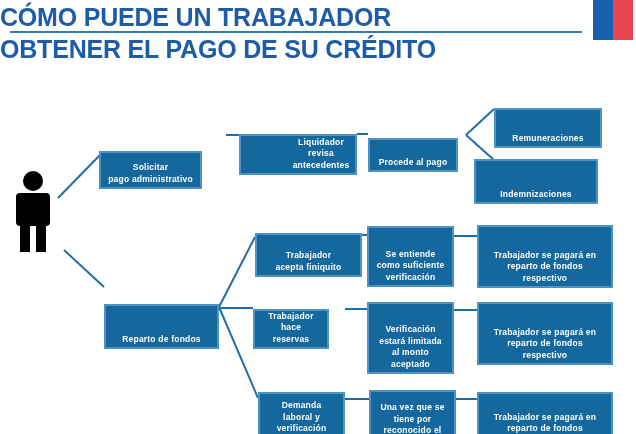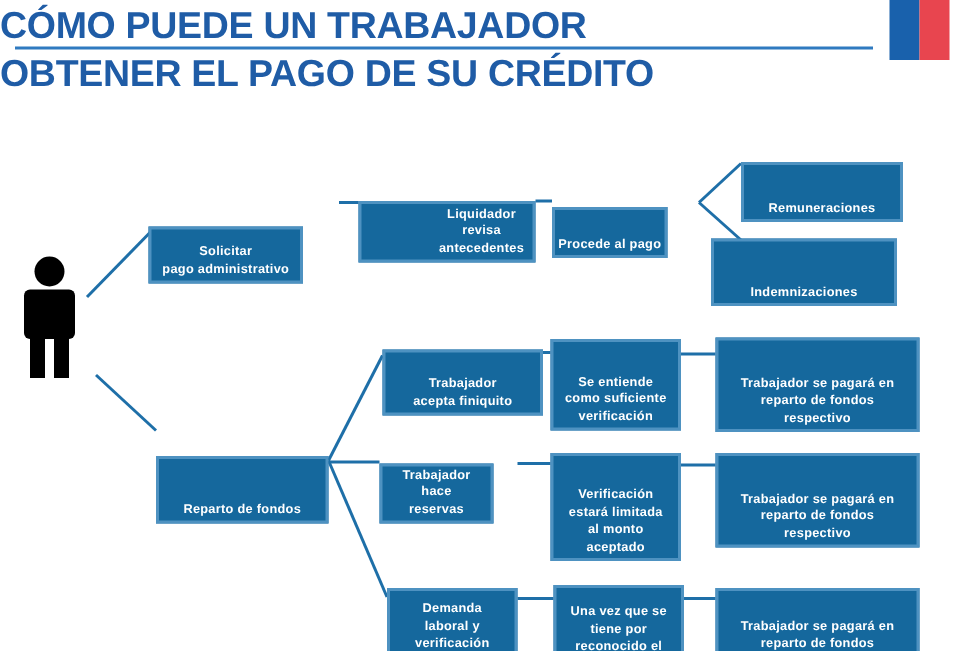--- a/index.html
+++ b/index.html
@@ -25,21 +25,21 @@
   
   .node{
     position:absolute;box-sizing:border-box;
     background:#15689d;border:2px solid #4e92c1;
     color:#ffffff;font-weight:700;font-size:8.5px;line-height:1.35;
     display:flex;align-items:flex-end;justify-content:center;text-align:center;
     white-space:pre-line;padding:2px;letter-spacing:0.2px;margin-top:20px;
   }
   #n-solicitar      {left:99px;  top:131px; width:103px; height:38px;}
   #n-liquidador     {left:239px; top:114px; width:118px; height:41px;padding-left:48px;}
-  #n-procede        {left:368px; top:118px; width:77px;  height:34px;}
+  #n-procede        {left:368px; top:118px; width:90px;  height:34px;}
   #n-remuneraciones {left:494px; top:88px;  width:108px; height:40px;}
   #n-indemnizaciones{left:474px; top:139px; width:124px; height:45px;}
   #n-reparto        {left:104px; top:284px; width:115px; height:45px;}
   #n-acepta         {left:255px; top:213px; width:107px;  height:44px;}
   #n-entiende       {left:367px; top:206px; width:87px;  height:61px;}
   #n-pagara1        {left:477px; top:205px; width:136px; height:63px;}
   #n-reservas       {left:253px; top:289px; width:76px;  height:40px;}
   #n-verificacion   {left:367px; top:282px; width:87px;  height:72px;}
   #n-pagara2        {left:477px; top:282px; width:136px; height:63px;}
   #n-demanda        {left:258px; top:372px; width:87px;  height:58px;}

